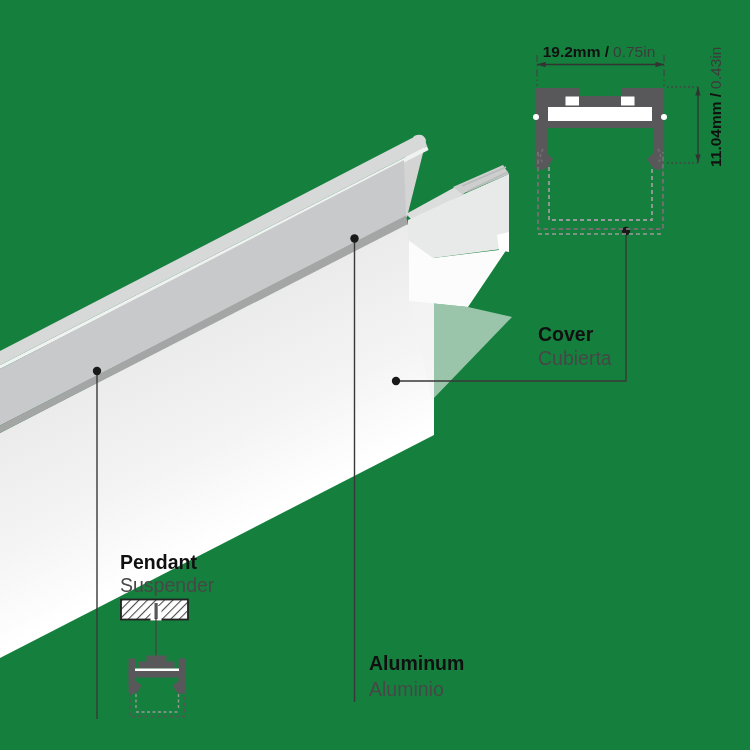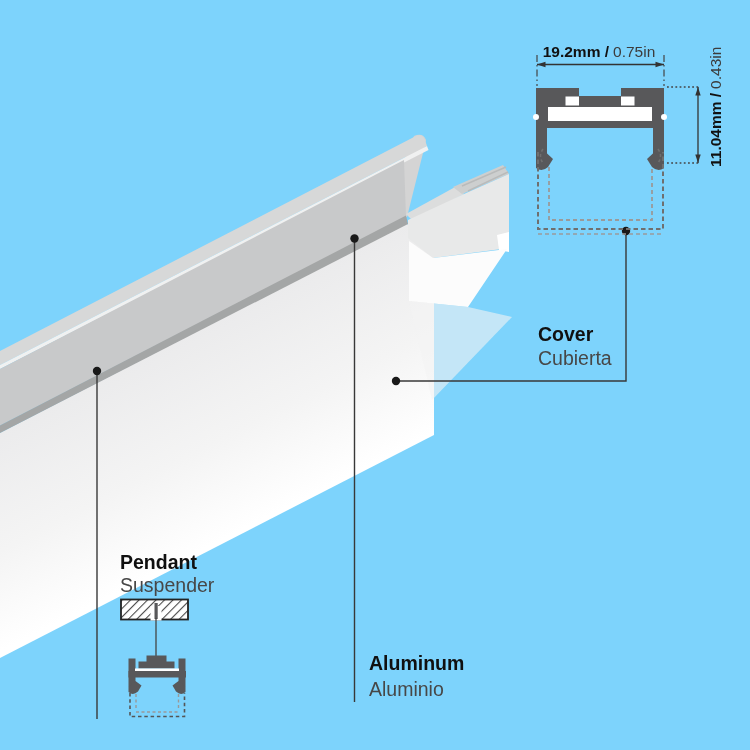--- a/index.html
+++ b/index.html
@@ -1,16 +1,16 @@
 <!DOCTYPE html>
 <html><head>
 <meta charset="utf-8">
 <style>
   html,body{margin:0;padding:0;background:#fff;}
-  #stage{position:relative;width:750px;height:750px;background:#7dd3fc;overflow:hidden;}
+  #stage{position:relative;width:750px;height:750px;background:#15803d;overflow:hidden;}
   svg{position:absolute;left:0;top:0;}
   text{font-family:"Liberation Sans","DejaVu Sans",sans-serif;fill:#1b1b1b;}
   .dim-b{font-size:15.5px;font-weight:bold;fill:#111;}
   .dim-r{font-size:15.5px;font-weight:normal;fill:#3c3c3c;}
   .lbl-b{font-size:19.5px;font-weight:bold;fill:#101010;}
   .lbl-r{font-size:19.5px;font-weight:normal;fill:#474747;}
 </style>
 </head>
 <body>
 

